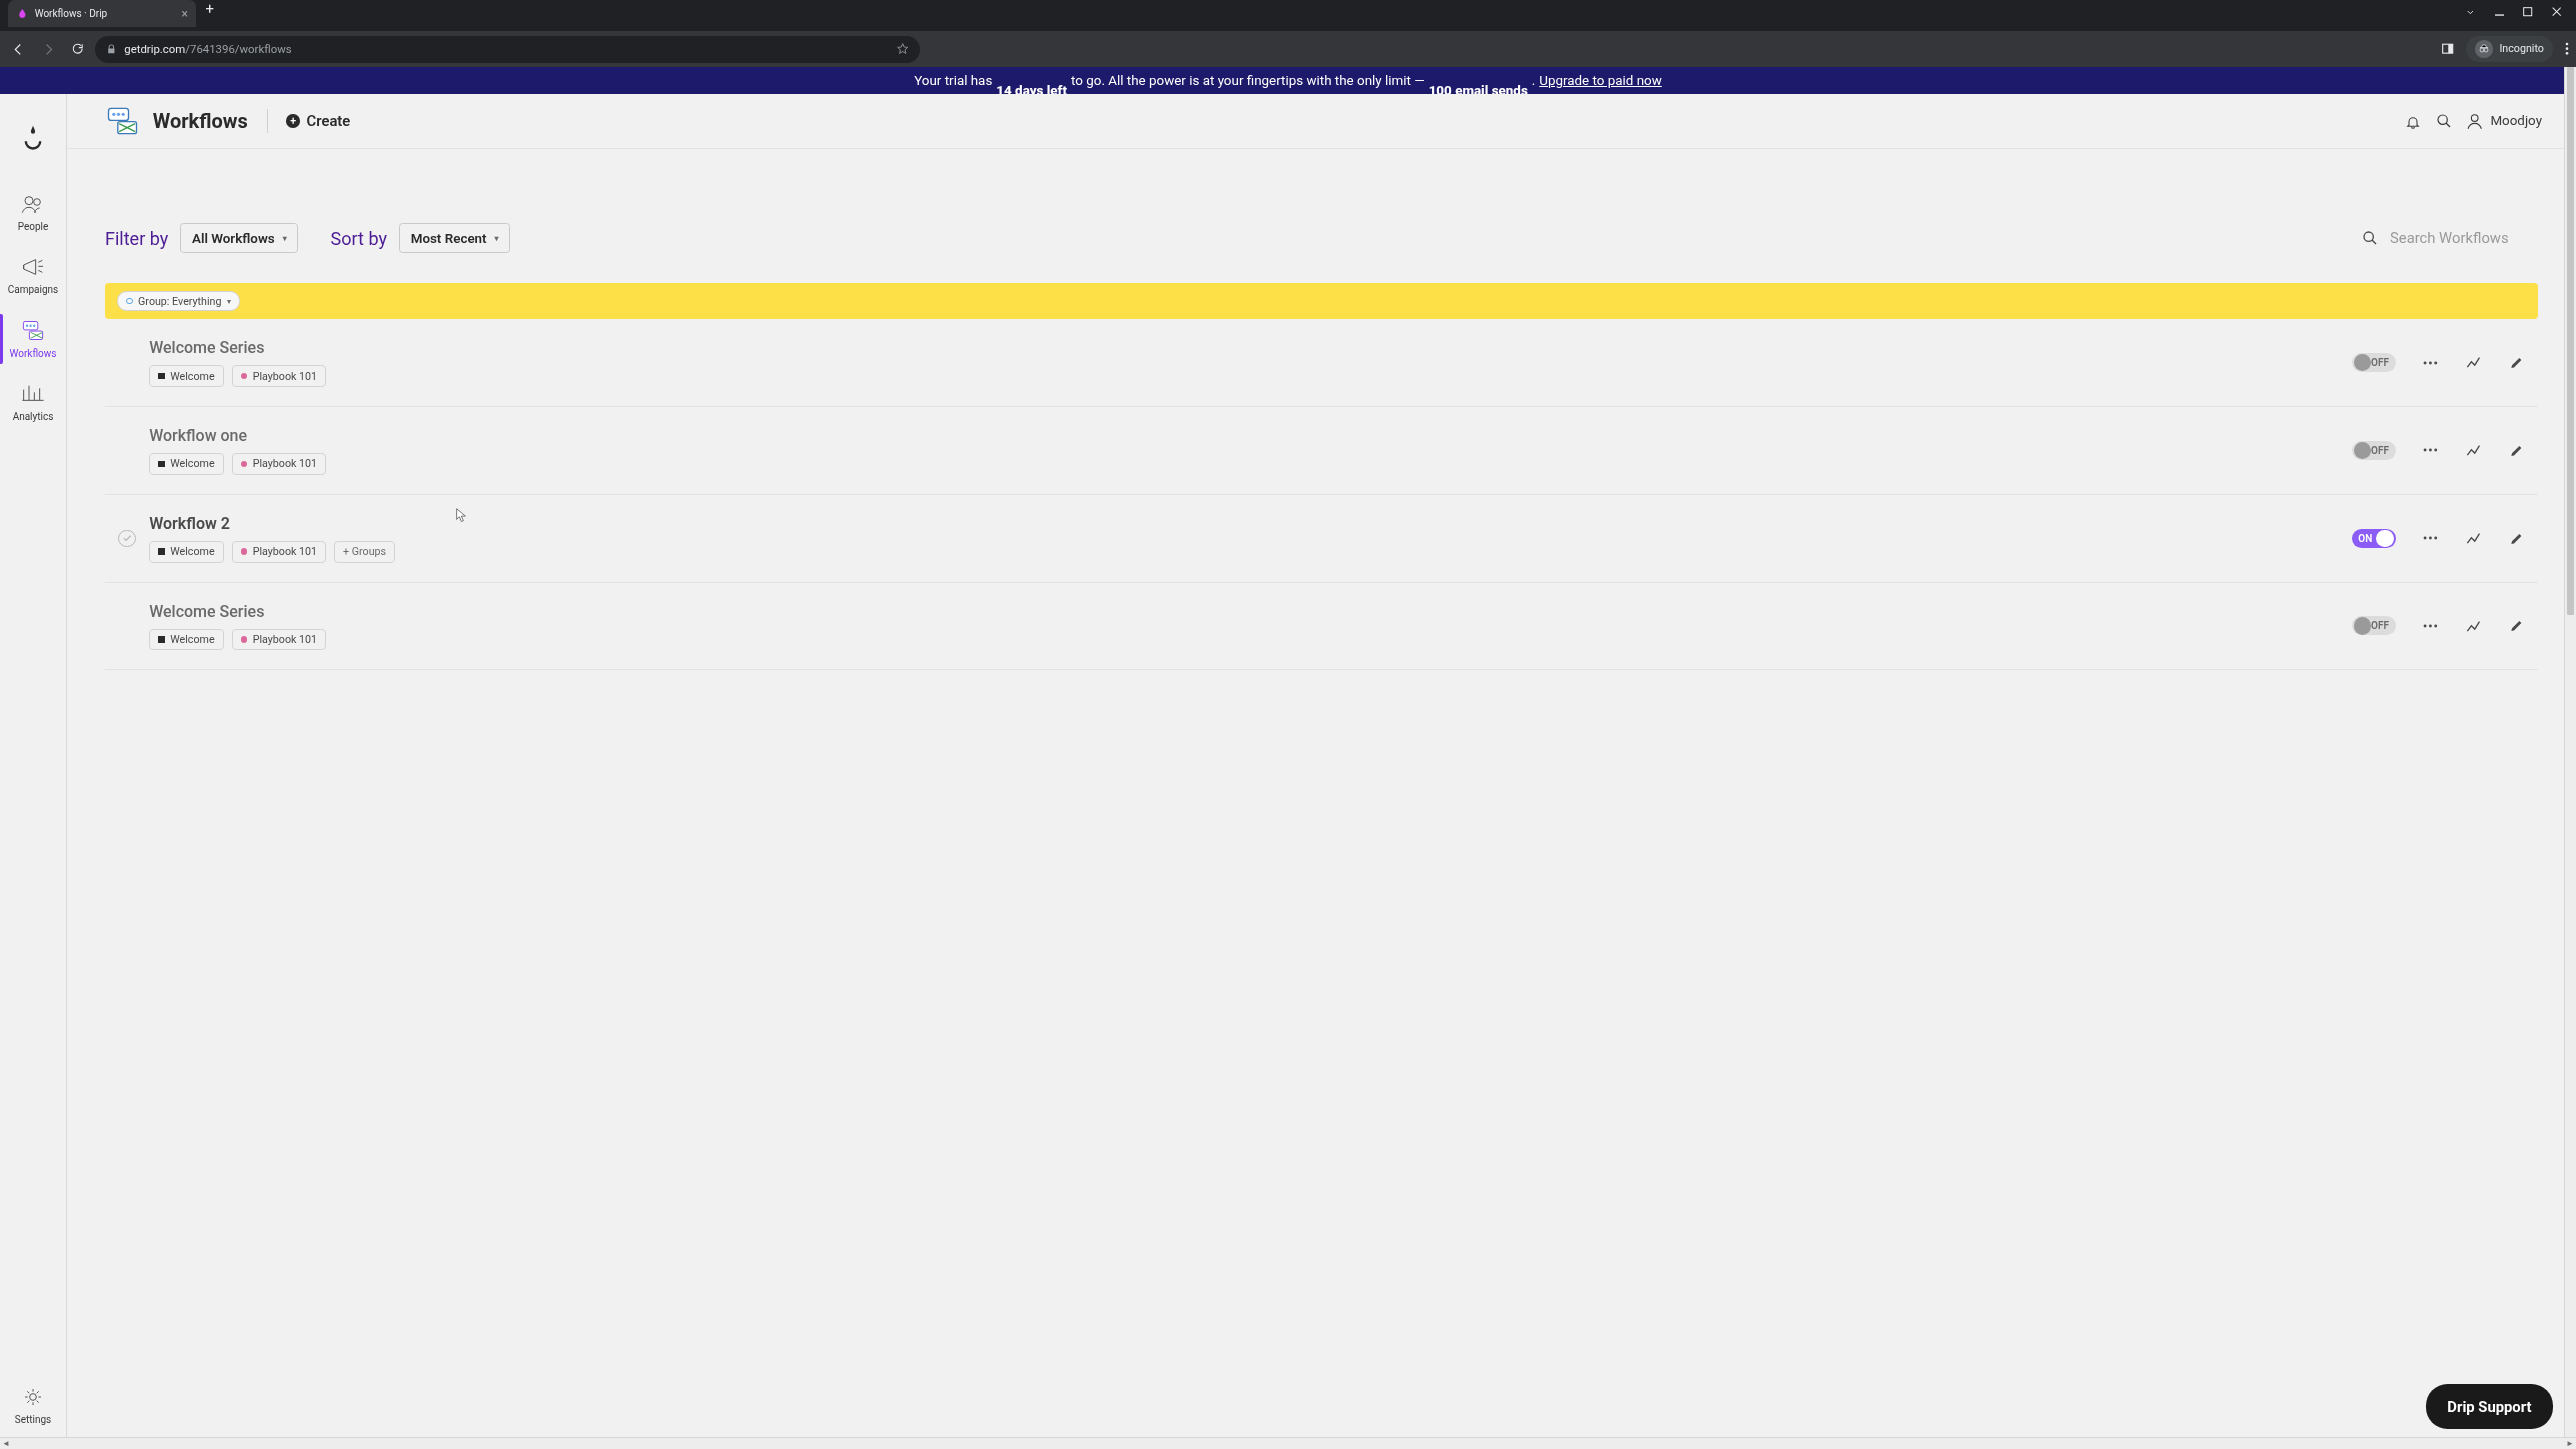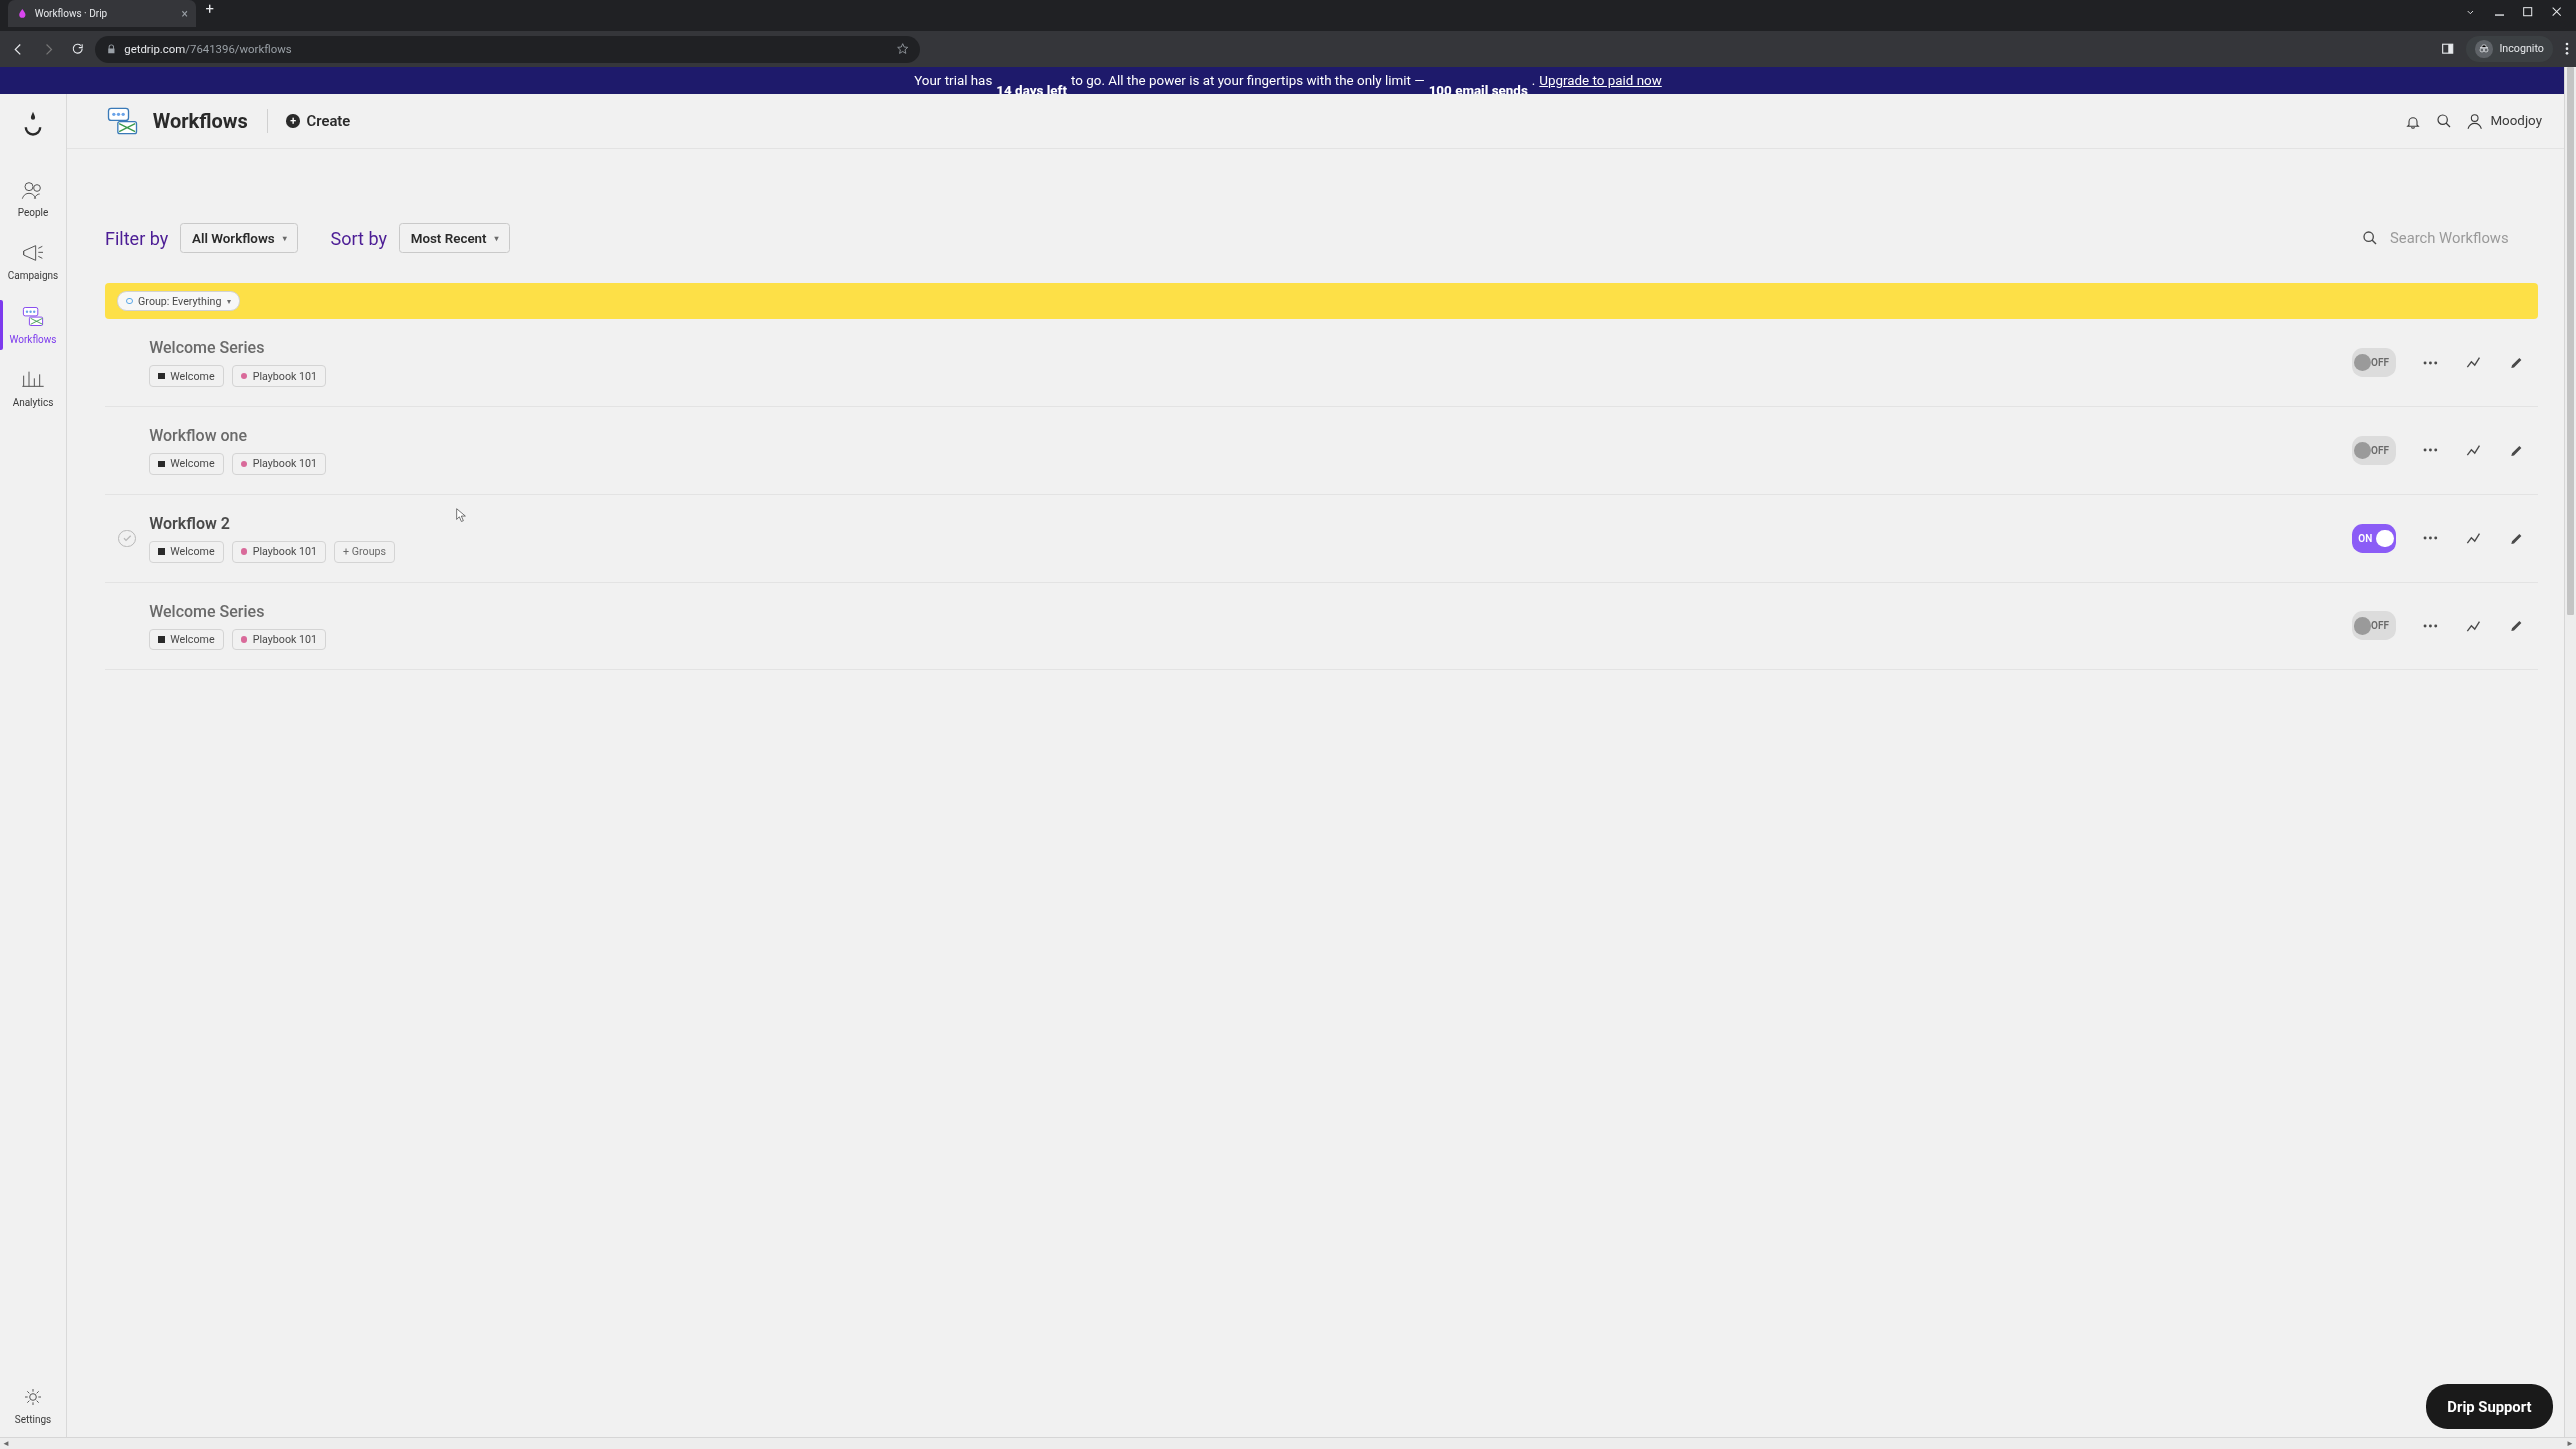--- a/index.html
+++ b/index.html
@@ -29,21 +29,21 @@
 
 
 .viewport { flex: 1; background: #f1f1f1; position: relative; overflow: hidden; }
 
 .trial-banner { background: #1e1a6b; color: #fff; height: 27px; display: flex; align-items: center; justify-content: center; font-size: 13.4px; gap: 4px; }
 .trial-banner .bold { font-weight: 800; margin-top: 20px; }
 .trial-banner a { color: #fff; text-decoration: underline; cursor: pointer; }
 
 .app-body { display: flex; height: calc(100% - 39px); }
 
-.sidebar { width: 67px; background: #f1f1f1; border-right: 0.7px solid #d9d9d9; display: flex; flex-direction: column; align-items: center; padding-top: 14px; gap: 0; }
+.sidebar { width: 67px; background: #f1f1f1; border-right: 0.7px solid #d9d9d9; display: flex; flex-direction: column; align-items: center; padding-top: 28px; gap: 0; }
 .logo { width: 27px; height: 32px; margin-bottom: 27px; display: flex; align-items: center; justify-content: center; }
 .side-item { width: 100%; padding: 12px 0; display: flex; flex-direction: column; align-items: center; gap: 6.7px; cursor: pointer; color: #3a3a3a; font-size: 10px; position: relative; }
 .side-item.active { color: #7c3aed; }
 .side-item.active::before { content: ''; position: absolute; left: 0; top: 6.7px; bottom: 6.7px; width: 3.4px; background: #7c3aed; border-radius: 0 2px 2px 0; }
 .side-icon { width: 24px; height: 21.5px; display: flex; align-items: center; justify-content: center; }
 .sidebar-spacer { flex: 1; }
 
 .main { flex: 1; display: flex; flex-direction: column; overflow: hidden; }
 
 .topbar { height: 55px; display: flex; align-items: center; padding: 0 34px 0 40px; border-bottom: 0.7px solid #e3e3e3; background: #f1f1f1; }
@@ -76,21 +76,21 @@
 .wf-row.hovered .wf-check { visibility: visible; }
 .wf-info { flex: 1; }
 .wf-name { font-size: 16px; font-weight: 600; color: #4a4a4a; margin-bottom: 8px; cursor: pointer; }
 .wf-row:not(.hovered) .wf-name { font-weight: 500; color: #6a6a6a; }
 .wf-tags { display: flex; gap: 8px; }
 .tag { border: 0.7px solid #d4d4d4; border-radius: 4px; padding: 3.4px 8px; font-size: 10.7px; color: #4a4a4a; display: flex; align-items: center; gap: 5.4px; background: #f1f1f1; }
 .sq { width: 6.7px; height: 6.7px; background: #2a2a2a; }
 .sq.pink { background: transparent; border-radius: 50%; width: 6.7px; height: 6.7px; background: #d96a9a; }
 .tag.plus-g { color: #6a6a6a; }
 .wf-actions { display: flex; align-items: center; gap: 27px; }
-.toggle { width: 44px; height: 29px; border-radius: 10.7px; position: relative; cursor: pointer; display: flex; align-items: center; margin-left: 8px; }
+.toggle { width: 44px; height: 19px; border-radius: 10.7px; position: relative; cursor: pointer; display: flex; align-items: center; margin-left: 8px; }
 .toggle.off { background: #dcdcdc; }
 .toggle.on { background: #8b5cf6; }
 .knob { width: 17.4px; height: 17.4px; border-radius: 50%; background: #9a9a9a; position: absolute; }
 .toggle.off .knob { left: 2px; background: #9a9a9a; }
 .toggle.on .knob { right: 2px; background: #fff; }
 .toggle-lbl { font-size: 10px; font-weight: 600; color: #6a6a6a; position: absolute; }
 .toggle.off .toggle-lbl { right: 6.7px; }
 .toggle.on .toggle-lbl { left: 6.7px; color: #fff; }
 .row-icon { cursor: pointer; color: #4a4a4a; display: flex; align-items: center; justify-content: center; width: 16px; }
 

